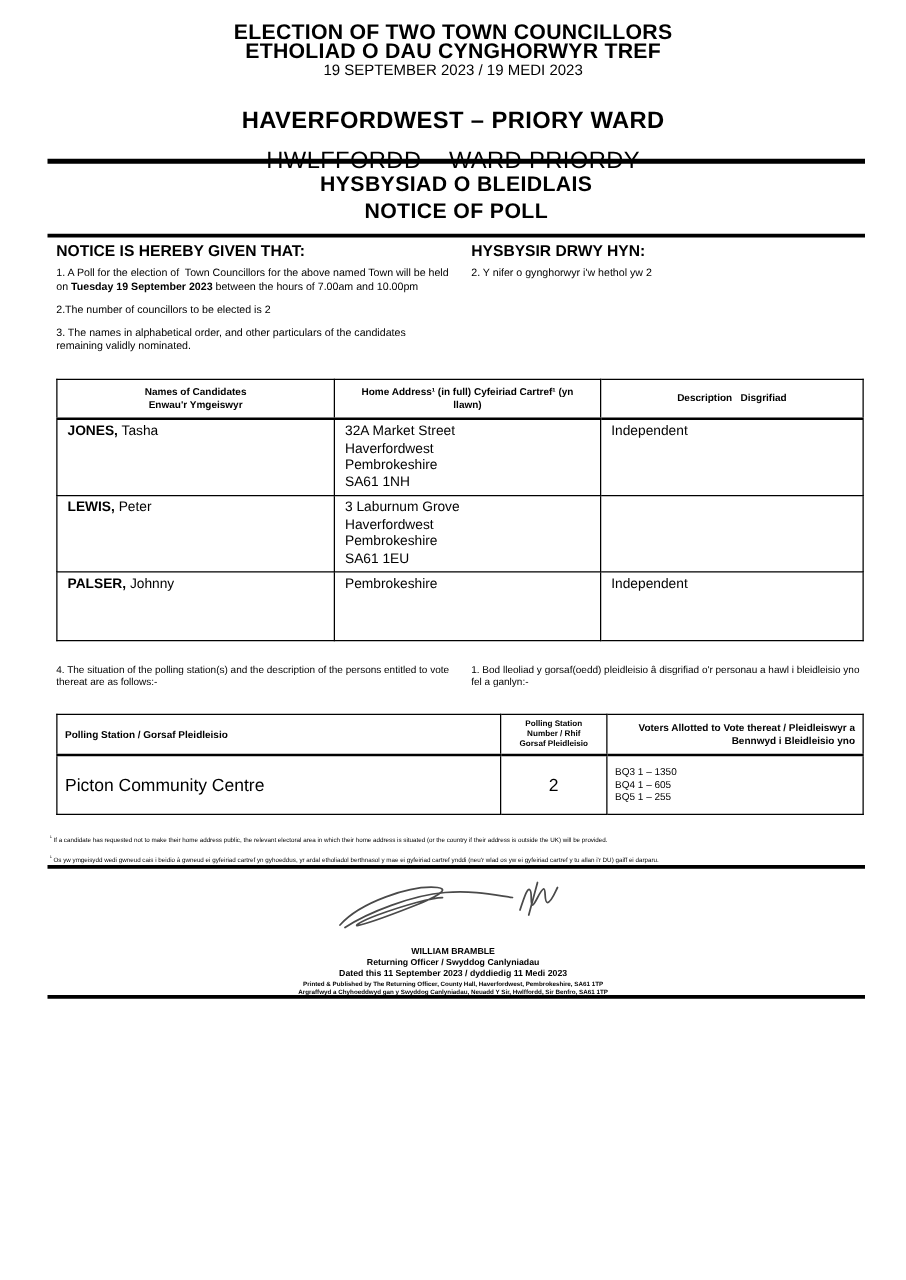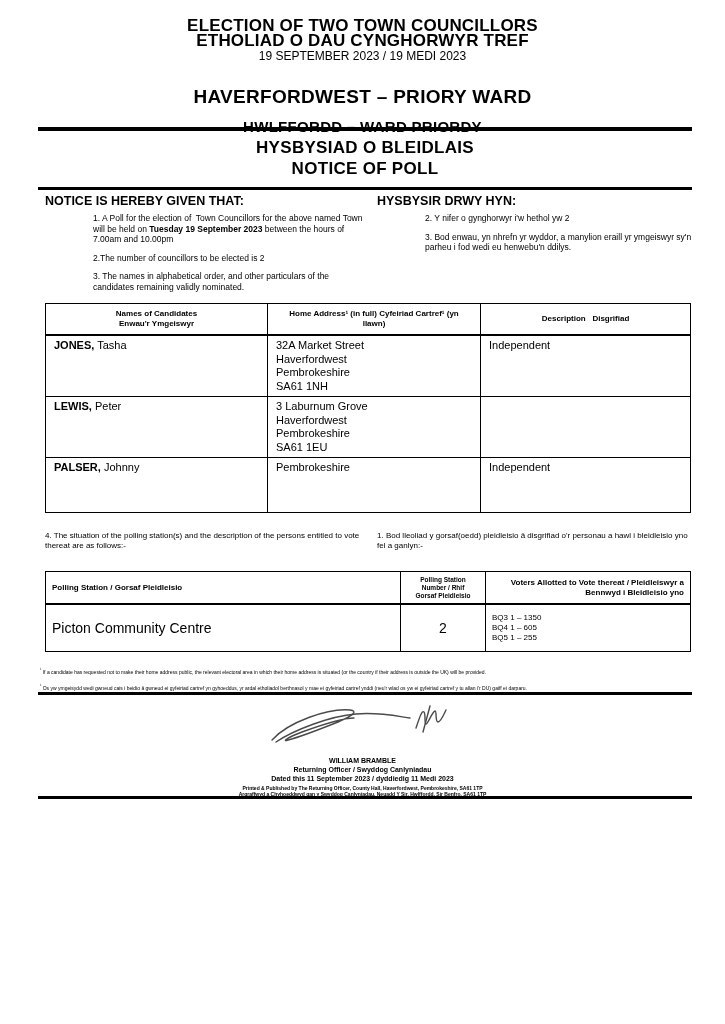--- a/index.html
+++ b/index.html
@@ -7,31 +7,31 @@
     position:relative;width:725px;height:1024px;background:#ffffff;
     font-family:"Liberation Sans",sans-serif;color:#000;overflow:hidden;
     margin:0 auto;
   }
   .abs{position:absolute;}
   
   .hdr{top:18px;left:0;width:725px;text-align:center;}
   .hdr-l1,.hdr-l2{font-size:17px;font-weight:bold;line-height:15px;letter-spacing:.2px;}
   .hdr-date{font-size:12px;line-height:15px;margin-top:1px;}
   .hdr-ward-en{font-size:19px;font-weight:bold;margin-top:22px;letter-spacing:.3px;}
-  .hdr-ward-cy{font-size:15px;font-weight:bold;margin-top:10px;letter-spacing:.3px;}
+  .hdr-ward-cy{font-size:19px;font-weight:normal;margin-top:10px;letter-spacing:.3px;}
   
   .banner{top:127px;left:38px;width:654px;border-top:4px solid #000;border-bottom:3px solid #000;
     text-align:center;padding:6px 0 8px 0;}
   .banner div{font-size:17px;font-weight:bold;line-height:21px;letter-spacing:.3px;}
   
   .cols{top:194px;left:45px;width:648px;display:flex;}
   .col-en{width:318px;margin-right:14px;}
   .col-cy{width:316px;}
   .col-h{font-size:12.5px;font-weight:bold;margin-bottom:5px;}
-  .para{font-size:8.5px;line-height:10.5px;margin-bottom:8px;white-space:pre-wrap;margin-left:48px;}
+  .para{font-size:8.5px;line-height:10.5px;margin-bottom:8px;white-space:pre-wrap;}
   
   .ctable{top:303px;left:45px;width:645px;border-collapse:collapse;table-layout:fixed;}
   .ctable col.c1{width:222px;} .ctable col.c2{width:213px;} .ctable col.c3{width:210px;}
   .ctable th{border:1.5px solid #000;border-bottom:2.5px solid #000;font-size:8px;font-weight:bold;
     text-align:center;vertical-align:middle;padding:3px 10px;height:24px;line-height:10px;}
   .ctable td{border:1.5px solid #000;vertical-align:top;padding:3px 8px;font-size:11px;line-height:13.5px;}
   .ctable .r1 td,.ctable .r2 td{height:49px;}
   .ctable .r3 td{height:48px;}
   .cname b{font-weight:bold;}
   .desc-h{white-space:pre-wrap;}
@@ -86,21 +86,20 @@
   <div class="abs cols">
     <div class="col-en">
       <div class="col-h">NOTICE IS HEREBY GIVEN THAT:</div>
       <div class="para"><span>1. A Poll for the election of  Town Councillors for the above named Town will be held on </span><b>Tuesday 19 September 2023</b><span> between the hours of 7.00am and 10.00pm</span></div>
       <div class="para">2.The number of councillors to be elected is 2</div>
       <div class="para">3. The names in alphabetical order, and other particulars of the candidates remaining validly nominated.</div>
     </div>
     <div class="col-cy">
       <div class="col-h">HYSBYSIR DRWY HYN:</div>
       <div class="para">2. Y nifer o gynghorwyr i'w hethol yw 2</div>
-      <div class="para">3. Bod enwau, yn nhrefn yr wyddor, a manylion eraill yr ymgeiswyr sy'n parheu i fod wedi eu henwebu'n ddilys.</div>
     </div>
   </div>
 
   <table class="abs ctable">
     <colgroup>
         <col class="c1">
         <col class="c2">
         <col class="c3">
       </colgroup>
     <thead>

